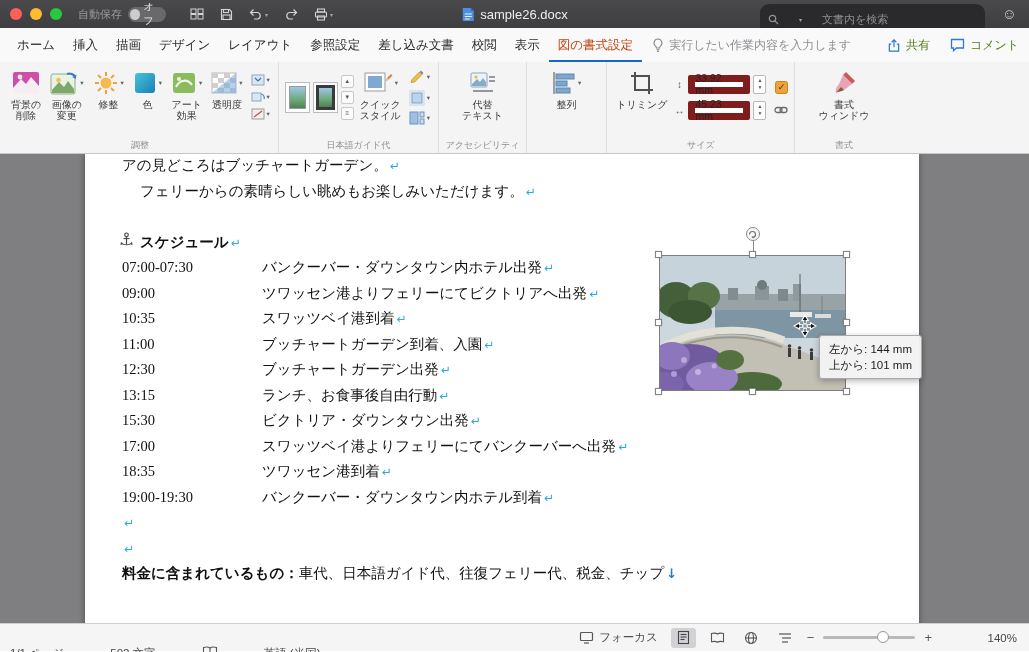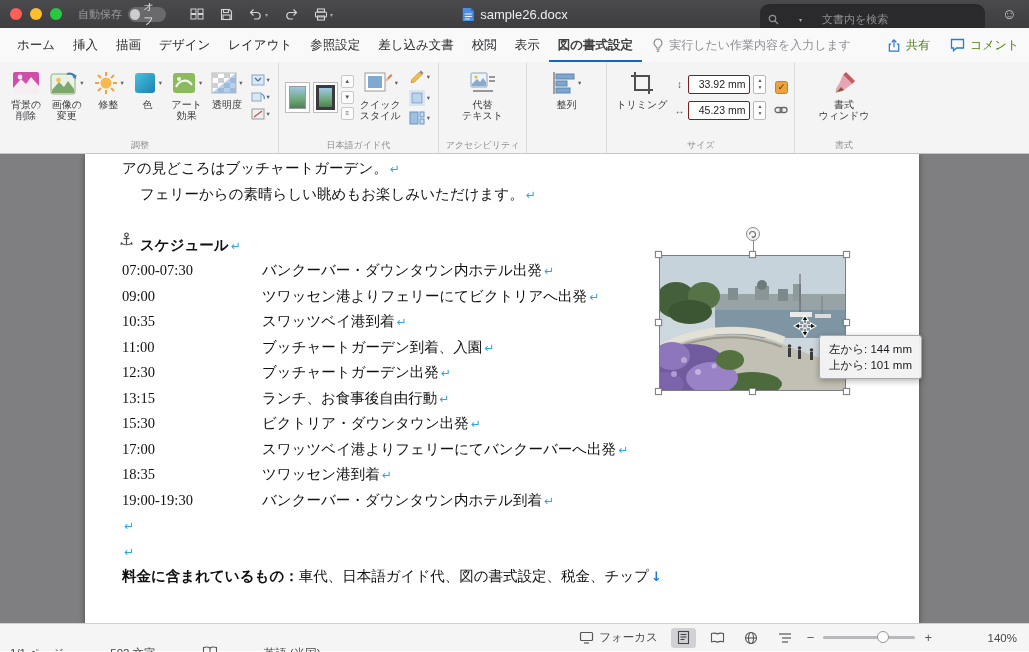--- a/index.html
+++ b/index.html
@@ -18,21 +18,21 @@
 .tbicons{display:flex;align-items:center;gap:16px;margin-left:24px;}
 .tbico{display:flex;align-items:center;gap:2px;}
 .titlecenter{position:absolute;left:50%;transform:translateX(-50%);display:flex;align-items:flex-start;gap:6px;font-size:13px;color:#ededee;}
 .searchbox{position:absolute;right:44px;top:4px;width:225px;height:31px;background:#2a2a2c;border-radius:9px;display:flex;align-items:center;padding:0 8px;gap:20px;color:#8f8f94;font-size:11px;}
 .smiley{position:absolute;right:12px;top:4px;font-size:15px;color:#c7c7ca;line-height:20px;}
 .tchev{font-size:6px;color:#a9a9ac;}
 
 
 .tabsrow{height:34px;background:#f9f9fa;display:flex;align-items:stretch;padding-left:8px;position:relative;}
 .tab{padding:0 9px;font-size:12.5px;color:#2b2b2d;display:flex;align-items:center;white-space:nowrap;}
-.tab.active{color:#404040;font-weight:700;box-shadow:inset 0 -2px 0 #1a66c4;}
+.tab.active{color:#c2410c;font-weight:400;box-shadow:inset 0 -2px 0 #1a66c4;}
 .tellme{display:flex;align-items:center;gap:5px;margin-left:10px;color:#8e8e92;font-size:12px;white-space:nowrap;}
 .tr-actions{position:absolute;right:10px;top:0;height:100%;display:flex;align-items:center;gap:20px;}
 .traction{display:flex;align-items:center;gap:5px;font-size:12px;color:#4d7c0f;}
 
 
 .ribbon{height:92px;background:#f4f4f5;border-bottom:1px solid #c6c6c8;display:flex;align-items:stretch;padding:0 2px;}
 .group{display:flex;flex-direction:column;align-items:center;padding:2px 6px 0;}
 .group+.group{border-left:1px solid #dddde0;}
 .gbody{flex:1;display:flex;align-items:flex-start;gap:3px;}
 .glabel{font-size:9px;color:#8e8e90;padding:1px 0 3px;height:15px;white-space:nowrap;}
@@ -44,32 +44,32 @@
 .sbtn{display:flex;align-items:center;gap:2px;padding:0 2px;}
 .thumbs{display:flex;align-items:center;gap:3px;height:66px;}
 .thumb{width:25px;height:31px;background:#fff;border:1px solid #bcbcbe;display:flex;align-items:center;justify-content:center;}
 .tpic{width:17px;height:23px;background:linear-gradient(#9ec7e8,#6da979 60%,#4e7f55);border:1px solid #999;}
 .thumb.dark .tpic{border:3px solid #3a3a3c;width:19px;height:25px;}
 .gnav{display:flex;flex-direction:column;justify-content:center;gap:3px;height:66px;}
 .gnav span{font-size:6px;color:#55555a;border:1px solid #c9c9cc;background:#fbfbfc;width:13px;height:13px;display:flex;align-items:center;justify-content:center;border-radius:2px;}
 .sizefields{display:flex;flex-direction:column;gap:7px;justify-content:center;height:66px;}
 .sf{display:flex;align-items:center;gap:3px;}
 .sficon{font-size:10px;color:#55555a;width:12px;text-align:center;}
-.sfinput{width:62px;height:19px;background:#fff;border:1px solid #7f1d1d;border-radius:2px;font-size:10.5px;color:#222;display:flex;align-items:center;justify-content:flex-end;padding-right:4px;}
+.sfinput{width:62px;height:19px;background:#fff;border:7px solid #7f1d1d;border-radius:2px;font-size:10.5px;color:#222;display:flex;align-items:center;justify-content:flex-end;padding-right:4px;}
 .stepper{width:13px;height:19px;border:1px solid #b8b8bb;border-radius:2px;background:#fff;display:flex;flex-direction:column;align-items:center;justify-content:center;}
 .stepper span{font-size:5px;line-height:7px;color:#55555a;}
 .sizeextras{display:flex;flex-direction:column;align-items:center;gap:12px;justify-content:center;height:66px;margin-left:5px;}
 .checkbox{width:13px;height:13px;background:#efa13a;border:1px solid #c8851f;border-radius:2.5px;color:#40300a;font-size:9px;display:flex;align-items:center;justify-content:center;line-height:1;}
 .filler{flex:1;}
 
 
 .docarea{position:relative;height:469px;background:#7f7f81;overflow:hidden;}
 .page{position:absolute;left:85px;top:0;width:834px;height:500px;background:#fff;box-shadow:0 0 6px rgba(0,0,0,.4);}
 .content{position:absolute;left:37px;top:3px;width:770px;font-family:"Liberation Serif","DejaVu Serif",serif;font-size:14.5px;color:#101010;}
-.line{height:25.5px;line-height:22px;white-space:nowrap;}
+.line{height:25.5px;line-height:17px;white-space:nowrap;}
 .indent{padding-left:18px;}
 .bold{font-weight:bold;}
 .time{display:inline-block;width:140px;}
 .pmark{color:#2ba7e8;font-family:"DejaVu Sans",sans-serif;font-size:12px;margin-left:2px;}
 .dmark{color:#1f79d2;font-family:"DejaVu Sans",sans-serif;font-size:13px;font-weight:bold;margin-left:2px;}
 .costtext{margin-left:14px;}
 .anchorsym{position:absolute;left:120px;top:78px;}
 
 
 .imgwrap{position:absolute;left:659px;top:101px;width:187px;height:136px;}
@@ -521,21 +521,21 @@
 
             <div class="line"><span class="time">17:00</span><span>スワッツベイ港よりフェリーにてバンクーバーへ出発</span><span class="pmark">↵</span></div>
 
             <div class="line"><span class="time">18:35</span><span>ツワッセン港到着</span><span class="pmark">↵</span></div>
 
             <div class="line"><span class="time">19:00-19:30</span><span>バンクーバー・ダウンタウン内ホテル到着</span><span class="pmark">↵</span></div>
           </div>
 
         <div class="line"><span class="pmark">↵</span></div>
         <div class="line"><span class="pmark">↵</span></div>
-        <div class="line"><span class="bold">料金に含まれているもの：</span><span>車代、日本語ガイド代、図の書式設定、税金、チップ</span><span class="dmark">↓</span></div>
+        <div class="line"><span class="bold">料金に含まれているもの：</span><span>車代、日本語ガイド代、往復フェリー代、税金、チップ</span><span class="dmark">↓</span></div>
       </div>
     </div>
 
     <span class="anchorsym">
       <svg width="13" height="16" viewBox="0 0 13 16" fill="none" stroke="#49494c" stroke-width="1.2">
           <circle cx="6.5" cy="2.8" r="1.8"></circle>
           <line x1="6.5" y1="4.6" x2="6.5" y2="12.5"></line>
           <line x1="3.5" y1="6.5" x2="9.5" y2="6.5"></line>
           <path d="M1.5 10.5 C2 13.5, 11 13.5, 11.5 10.5"></path>
           <path d="M1.5 10.5 L1 12.8 M11.5 10.5 L12 12.8"></path>

